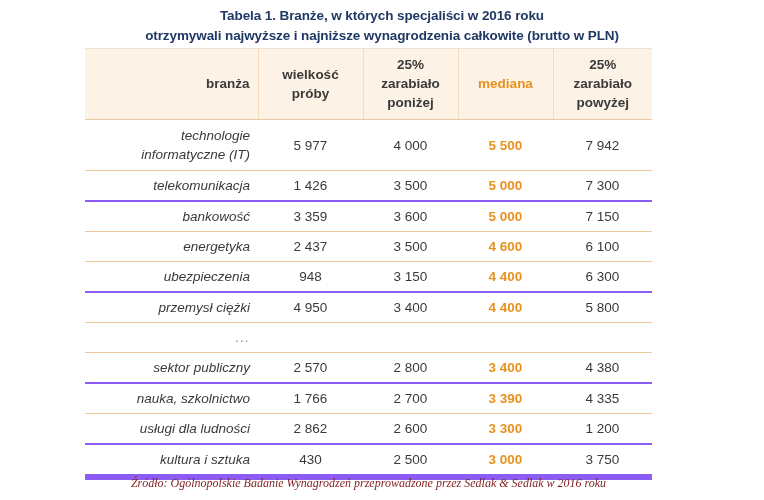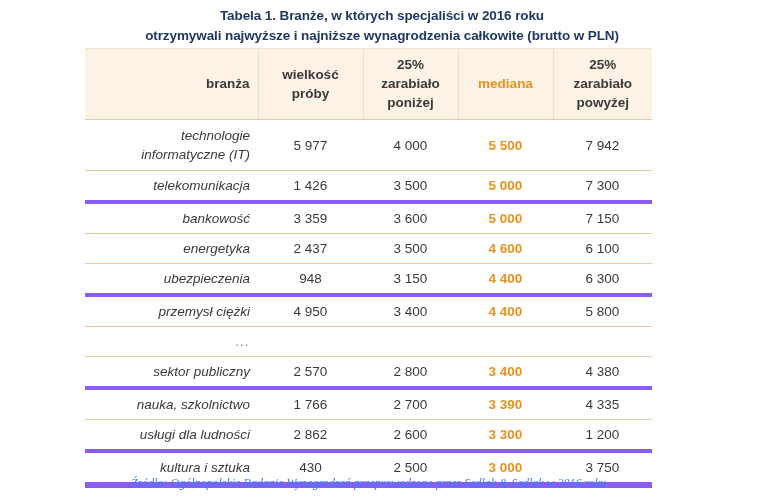--- a/index.html
+++ b/index.html
@@ -93,21 +93,21 @@
     padding-left: 12px;
     font-style: italic;
   }
   tbody td.t-mediana {
     color: #e8921e;
     font-weight: bold;
   }
 
   
   tbody tr.sep-strong td { border-bottom: 1px solid #edc89a; }
-  tbody tr.sep-soft   td { border-bottom: 4px solid #8b5cf6; }
+  tbody tr.sep-soft   td { border-bottom: 2px solid #8b5cf6; }
 
   tbody tr.row-tall td { padding-top: 6px; padding-bottom: 6px; }
 
   tbody tr.ellipsis-row td {
     padding-top: 5px;
     padding-bottom: 5px;
     color: #8a8a86;
     letter-spacing: 1px;
   }
 
@@ -115,21 +115,21 @@
 
   
   .source {
     position: absolute;
     left: 85px;
     top: 475px;
     width: 567px;
     text-align: center;
     font-style: italic;
     font-size: 12px;
-    color: #3b82f6;
+    color: #7f1d1d;
     line-height: 16px;
     font-family: "Liberation Serif", "DejaVu Serif", serif;
   }
 </style>
 </head>
 <body>
 
 <div class="page">
 
   <div class="title-block">

